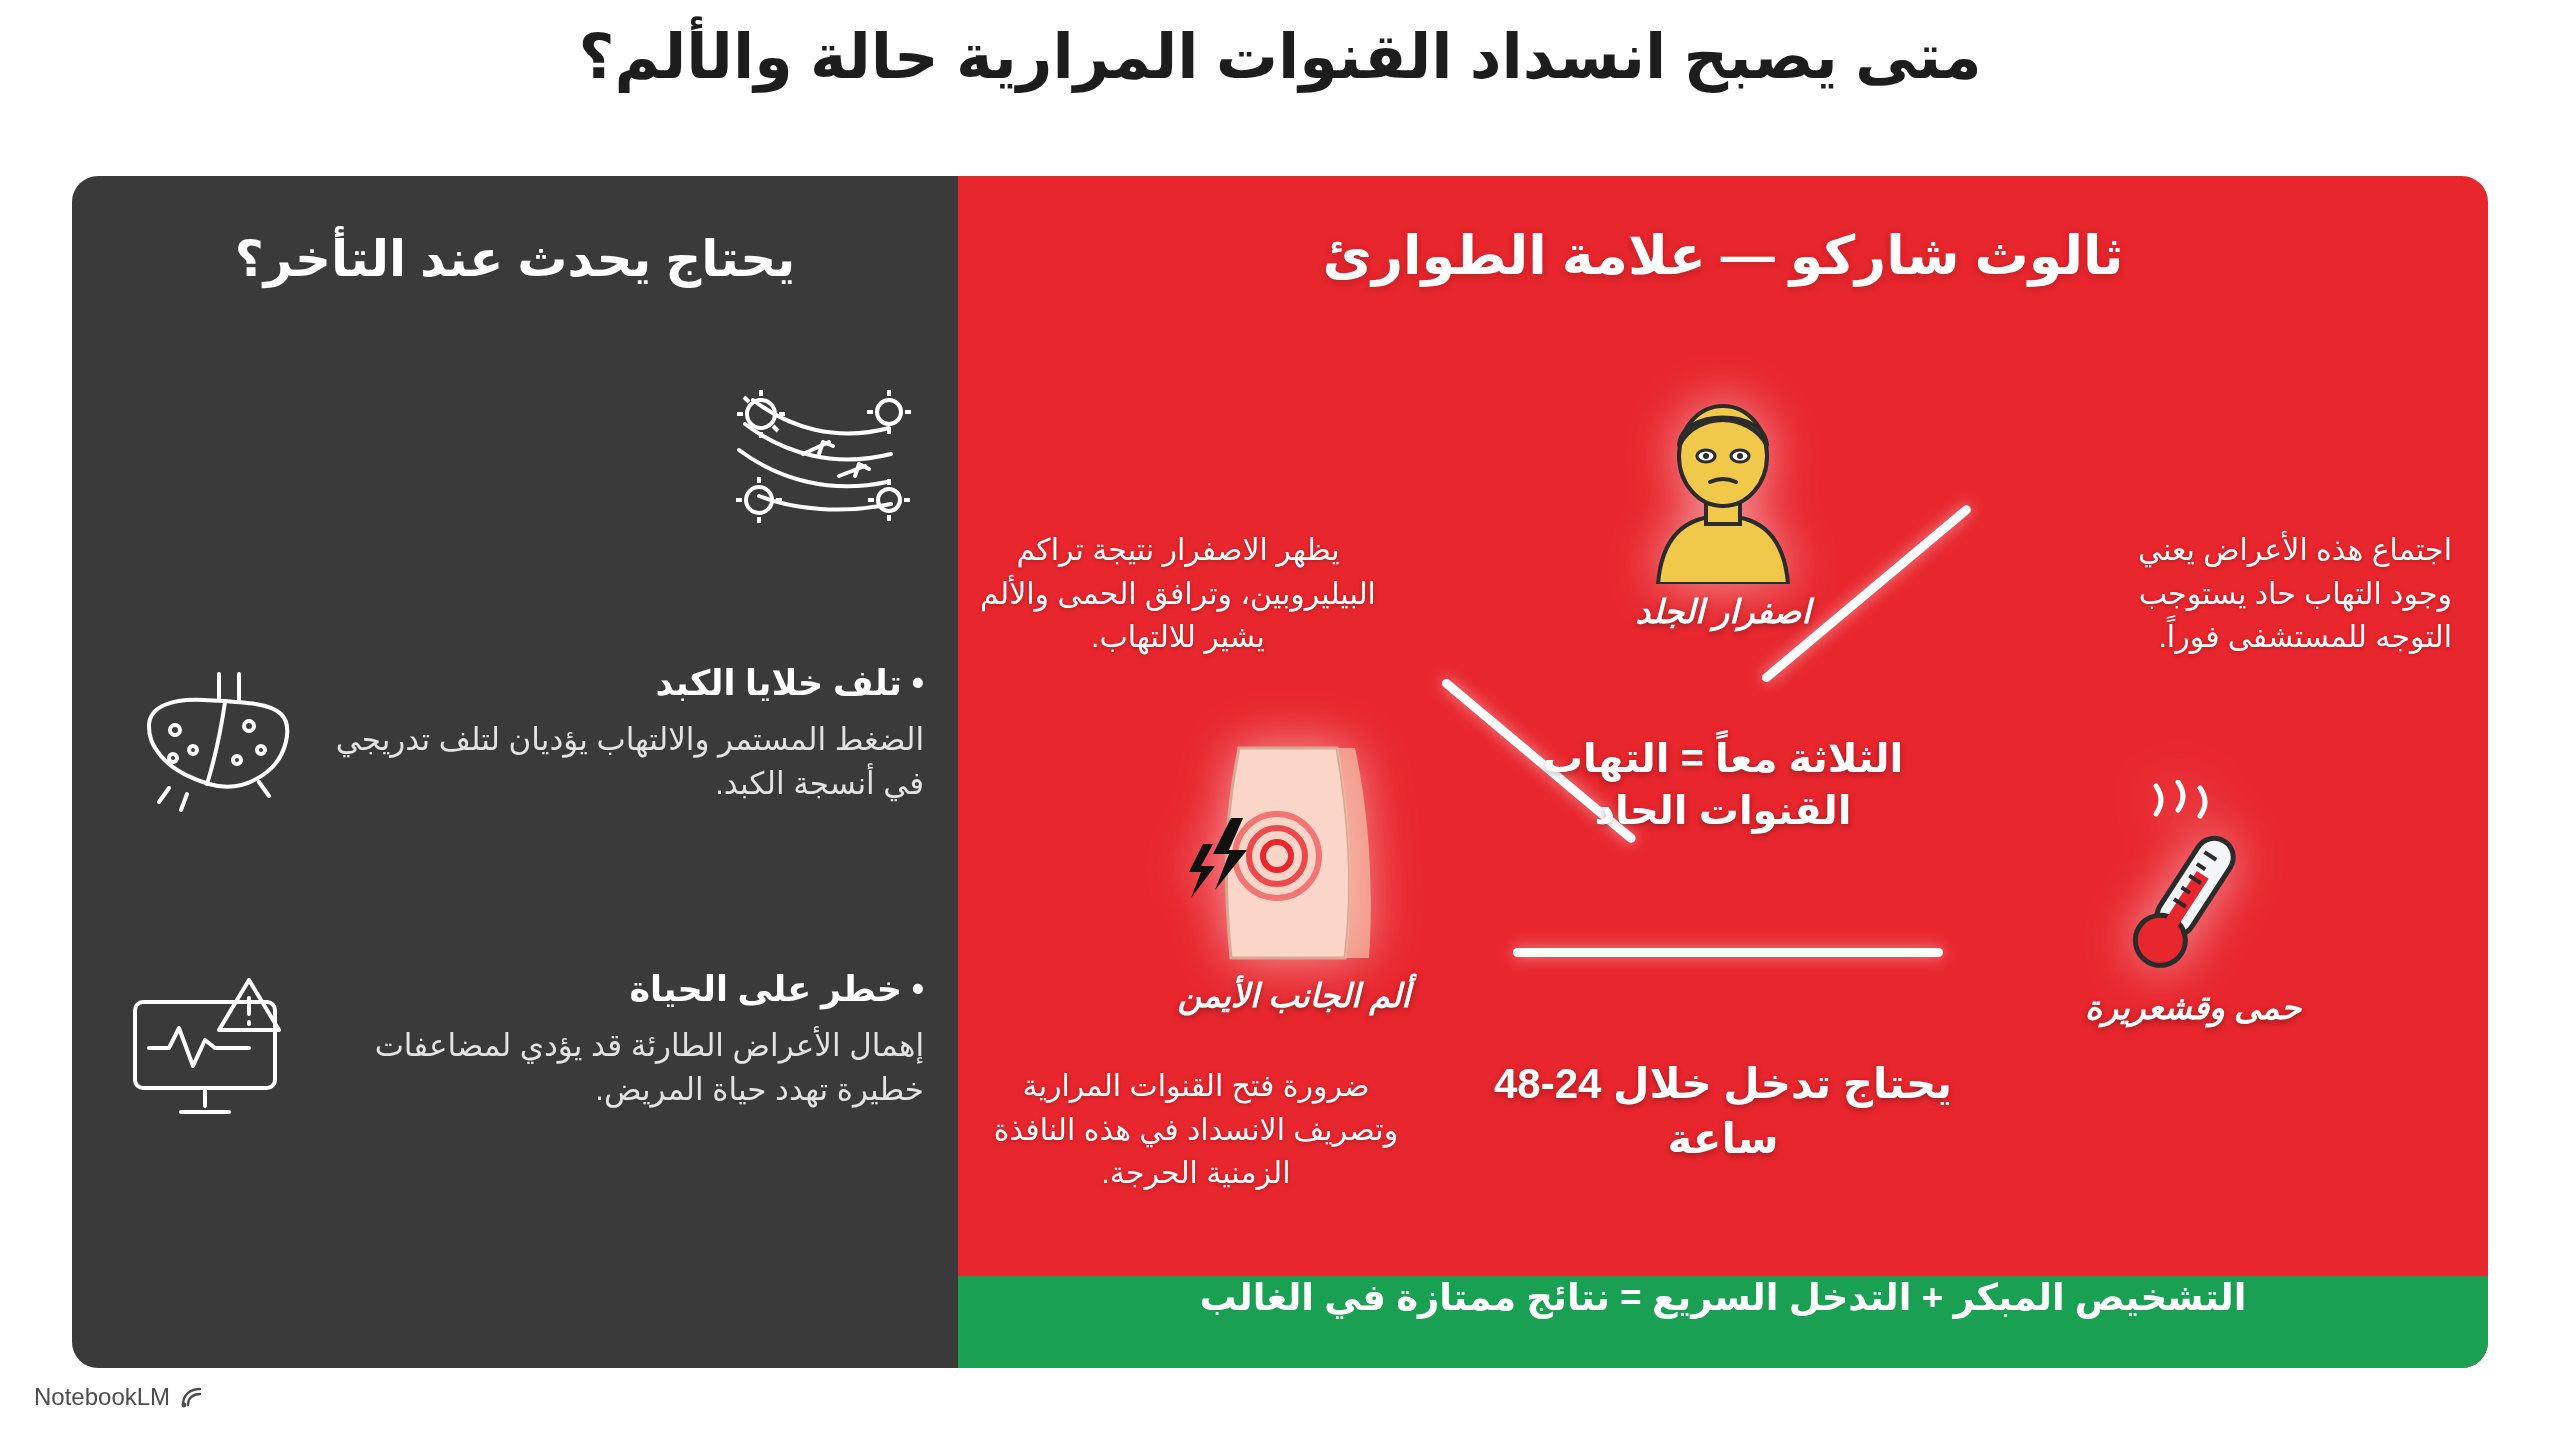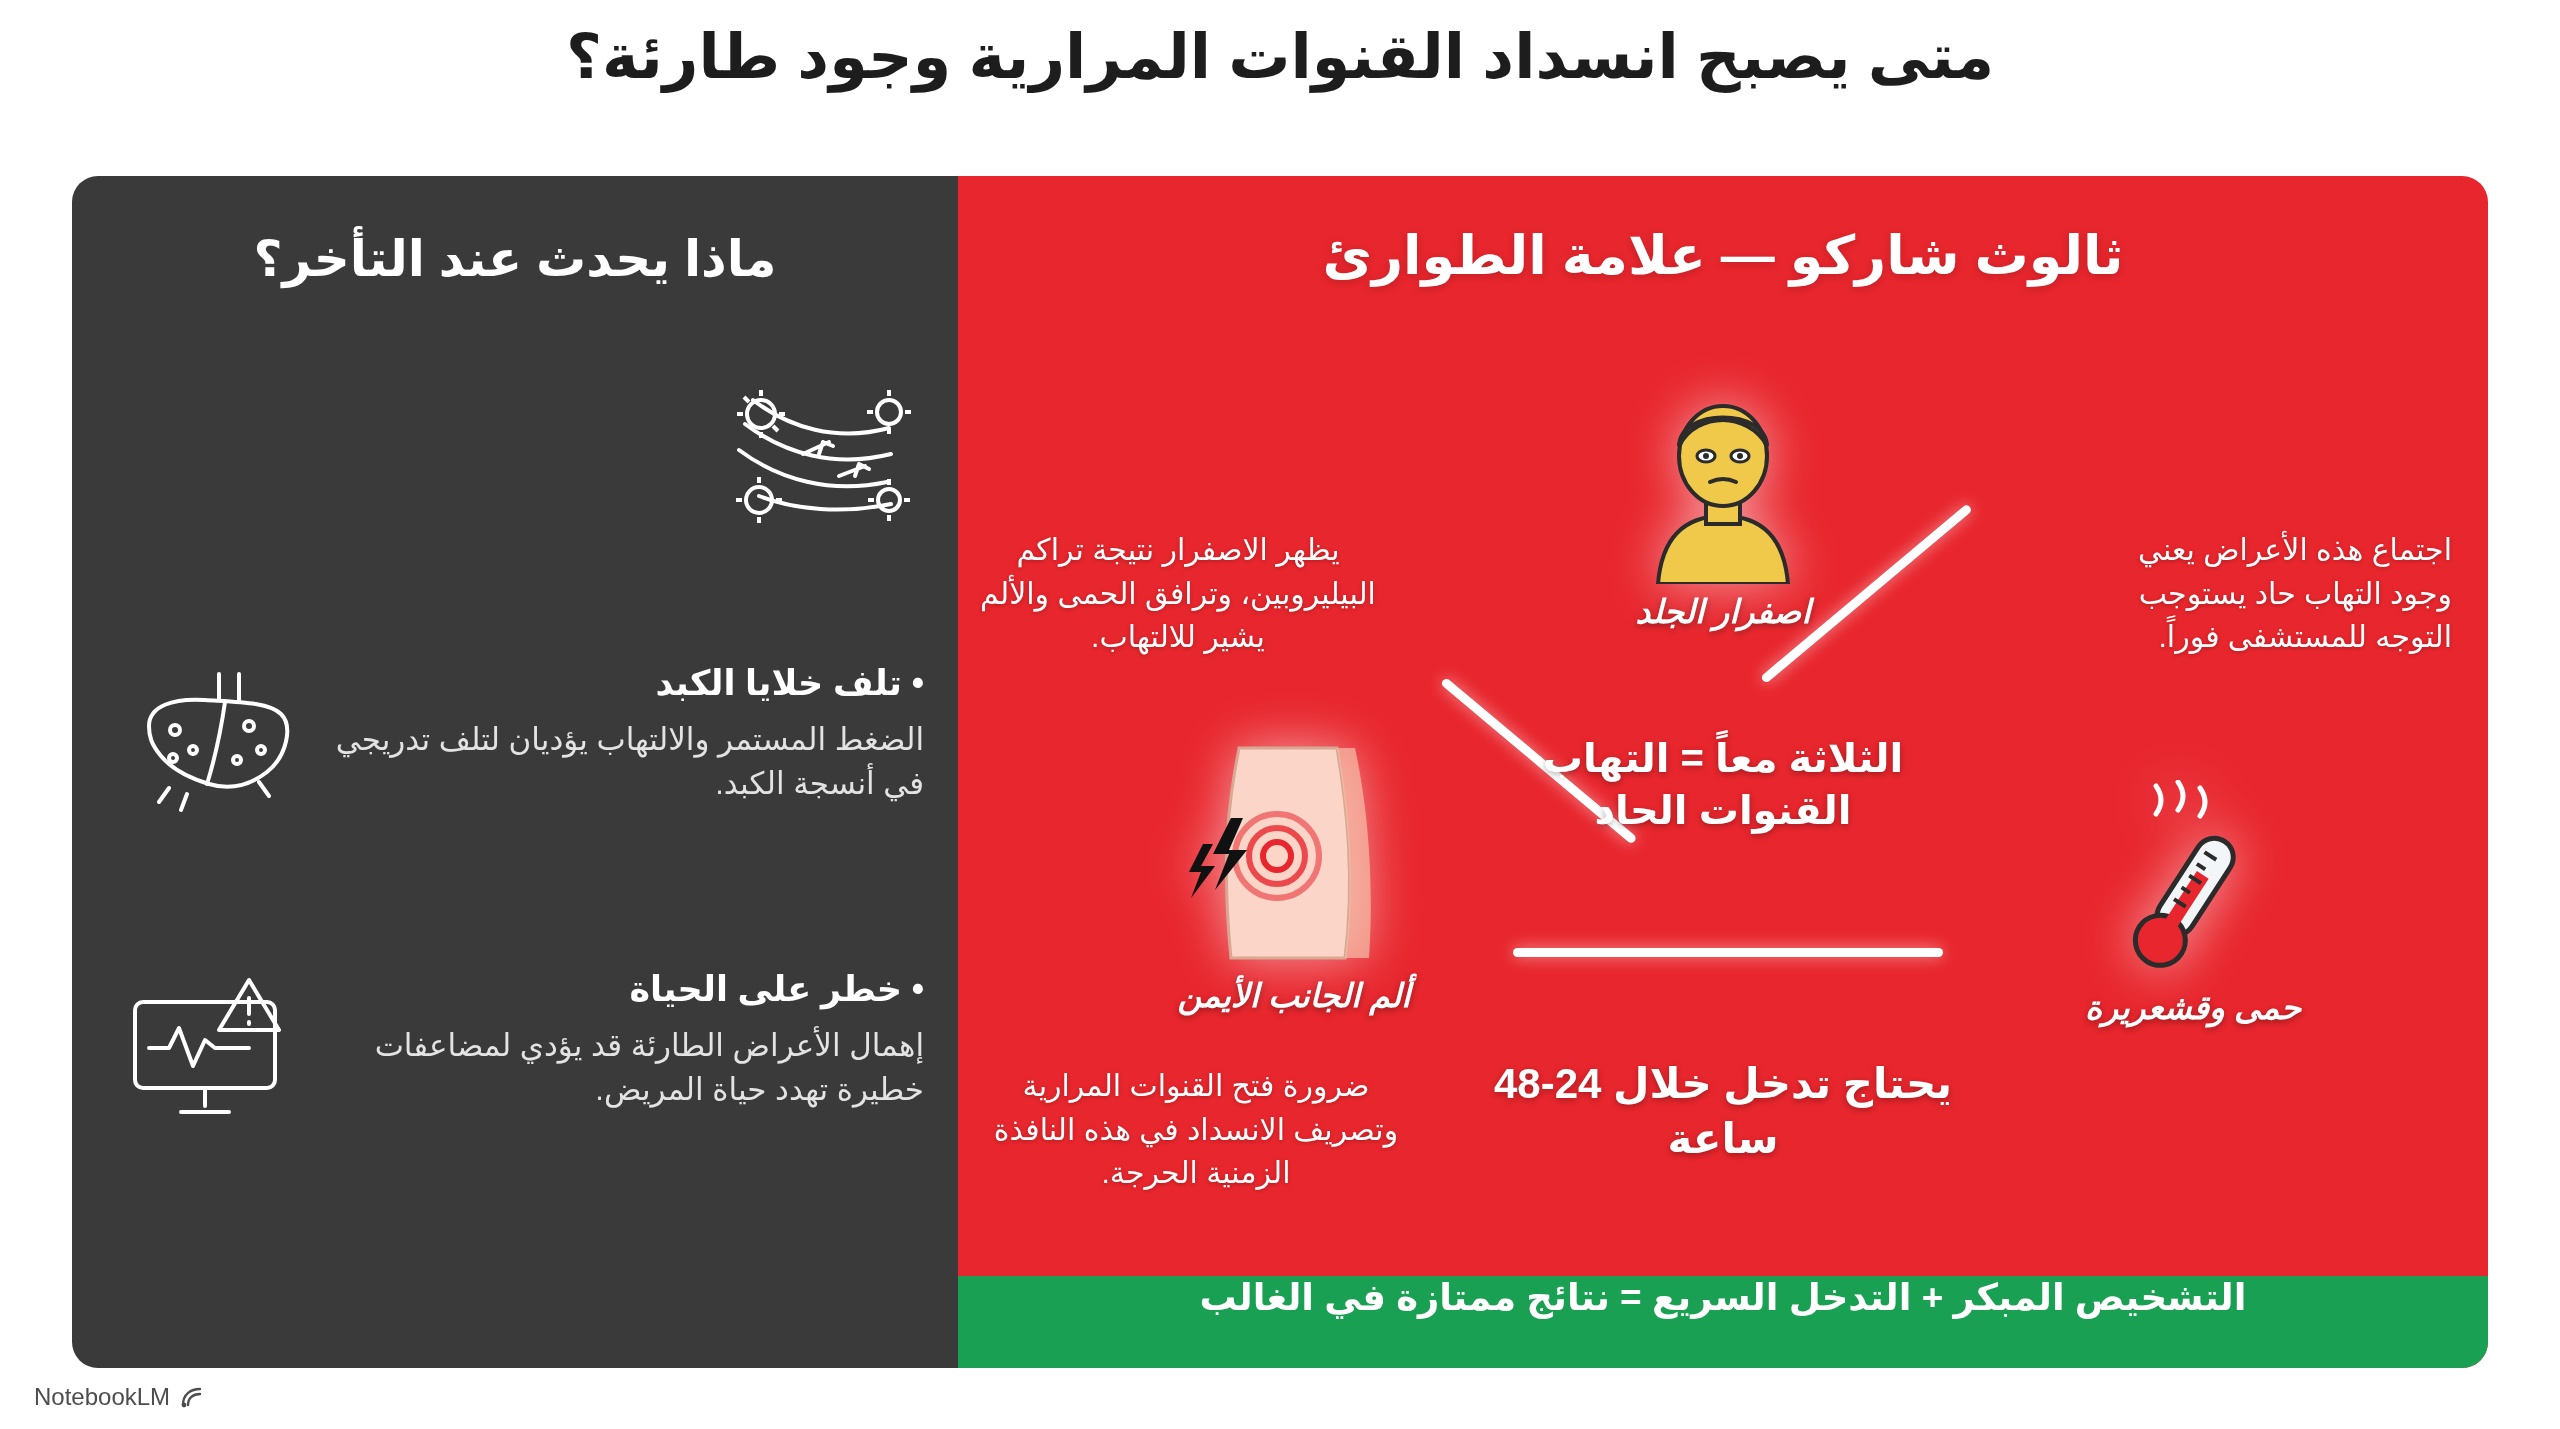--- a/index.html
+++ b/index.html
@@ -201,21 +201,21 @@
     color: #4d4d4d;
     font-size: 24px;
   }
   .brand svg { display: block; }
 </style>
 </head>
 <body>
 
 <div class="page">
 
-  <div class="main-title">متى يصبح انسداد القنوات المرارية وجود طارئة؟</div>
+  <div class="main-title">متى يصبح انسداد القنوات المرارية حالة والألم؟</div>
 
   <div class="board">
 
     <div class="red-panel">
 
       <div class="red-title">ثالوث شاركو — علامة الطوارئ</div>
 
       <div class="side-note" id="note-right">اجتماع هذه الأعراض يعني وجود التهاب حاد يستوجب التوجه للمستشفى فوراً.</div>
       <div class="side-note" id="note-left">يظهر الاصفرار نتيجة تراكم البيليروبين، وترافق الحمى والألم يشير للالتهاب.</div>
       <div class="side-note" id="note-bottom">ضرورة فتح القنوات المرارية وتصريف الانسداد في هذه النافذة الزمنية الحرجة.</div>
@@ -292,21 +292,21 @@
 
       <div class="urgency">يحتاج تدخل خلال 24-48 ساعة</div>
 
       <div class="green-bar">
         <div class="gb-text">التشخيص المبكر + التدخل السريع = نتائج ممتازة في الغالب</div>
       </div>
     </div>
 
     <div class="dark-panel">
 
-      <div class="dark-title">ماذا يحدث عند التأخر؟</div>
+      <div class="dark-title">يحتاج يحدث عند التأخر؟</div>
 
       <div class="d-item" id="d-item-1">
         <div class="d-item-row">
           <div class="d-icon">
             <svg width="200" height="150" viewBox="0 0 200 150">
               <g fill="none" stroke="#ffffff" stroke-width="4" stroke-linecap="round">
                 <path d="M34 16 C70 44 118 58 170 44"></path>
                 <path d="M26 40 C66 70 116 84 172 70"></path>
                 <path d="M20 66 C60 96 112 110 168 98"></path>
                 <path d="M40 112 C76 126 124 130 172 120"></path>

